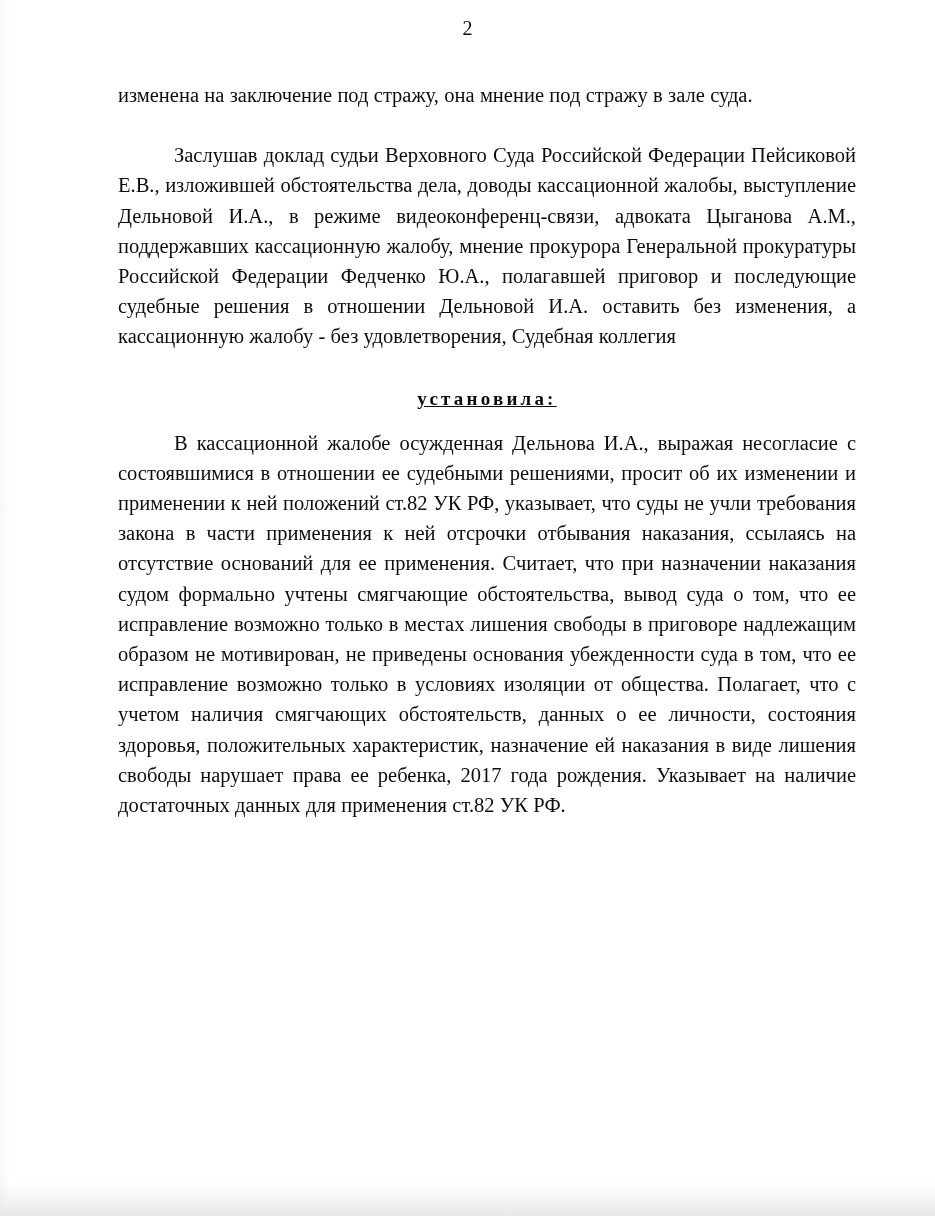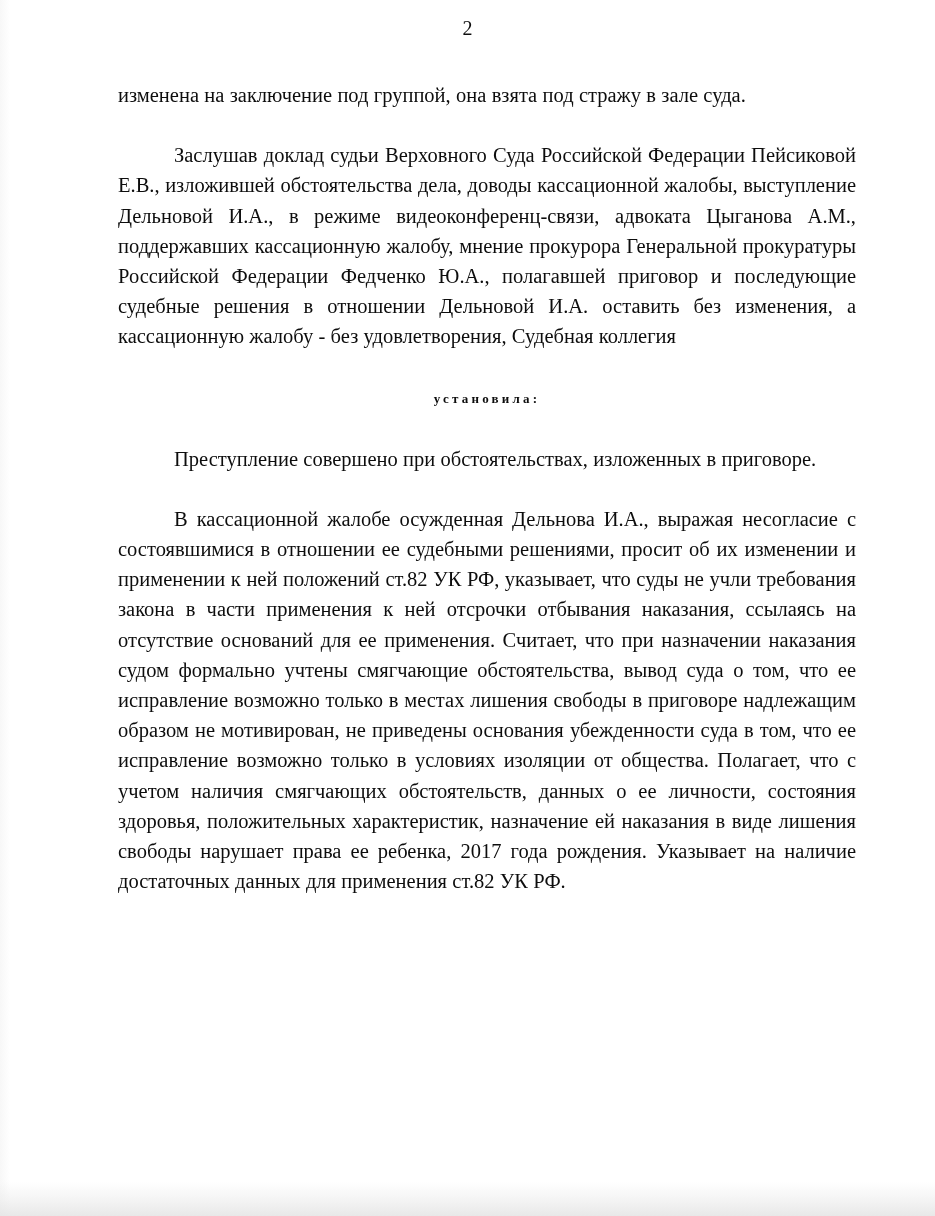--- a/index.html
+++ b/index.html
@@ -72,54 +72,54 @@
   p.para.indented {
     text-indent: 56px;
   }
 
   
   p.para + p.para {
     margin-top: 30px;
   }
 
   .ruling-heading {
-    margin: 32px 0 30px 0;
+    margin: 32px 0 14px 0;
     text-align: center;
     font-weight: bold;
-    font-size: 13px;
+    font-size: 19px;
     line-height: 30px;
     letter-spacing: 3.2px;
     text-indent: 0;
+    text-decoration: underline;
   }
 
   p.para.last-line-left {
     text-align-last: left;
   }
 </style>
 </head>
 <body>
 
 <div class="page">
 
   <div class="scan-edge-shade"></div>
 
   <div class="page-number">2</div>
 
   <div class="body-text">
 
-    <p class="para">изменена на заключение под группой, она взята под стражу в зале суда.</p>
+    <p class="para">изменена на заключение под стражу, она мнение под стражу в зале суда.</p>
 
 
 
     <p class="para indented last-line-left">Заслушав доклад судьи Верховного Суда Российской Федерации Пейсиковой Е.В., изложившей обстоятельства дела, доводы кассационной жалобы, выступление Дельновой И.А., в режиме видеоконференц-связи, адвоката Цыганова А.М., поддержавших кассационную жалобу, мнение прокурора Генеральной прокуратуры Российской Федерации Федченко Ю.А., полагавшей приговор и последующие судебные решения в отношении Дельновой И.А. оставить без изменения, а кассационную жалобу - без удовлетворения, Судебная коллегия</p>
 
     <p class="ruling-heading">установила:</p>
 
 
-    <p class="para indented">Преступление совершено при обстоятельствах, изложенных в приговоре.</p>
 
     <p class="para indented last-line-left">В кассационной жалобе осужденная Дельнова И.А., выражая несогласие с состоявшимися в отношении ее судебными решениями, просит об их изменении и применении к ней положений ст.82 УК РФ, указывает, что суды не учли требования закона в части применения к ней отсрочки отбывания наказания, ссылаясь на отсутствие оснований для ее применения. Считает, что при назначении наказания судом формально учтены смягчающие обстоятельства, вывод суда о том, что ее исправление возможно только в местах лишения свободы в приговоре надлежащим образом не мотивирован, не приведены основания убежденности суда в том, что ее исправление возможно только в условиях изоляции от общества. Полагает, что с учетом наличия смягчающих обстоятельств, данных о ее личности, состояния здоровья, положительных характеристик, назначение ей наказания в виде лишения свободы нарушает права ее ребенка, 2017 года рождения. Указывает на наличие достаточных данных для применения ст.82 УК РФ.</p>
 
   </div>
 
   <div class="scan-bottom-shade"></div>
 
 </div>
 
 </body></html>

